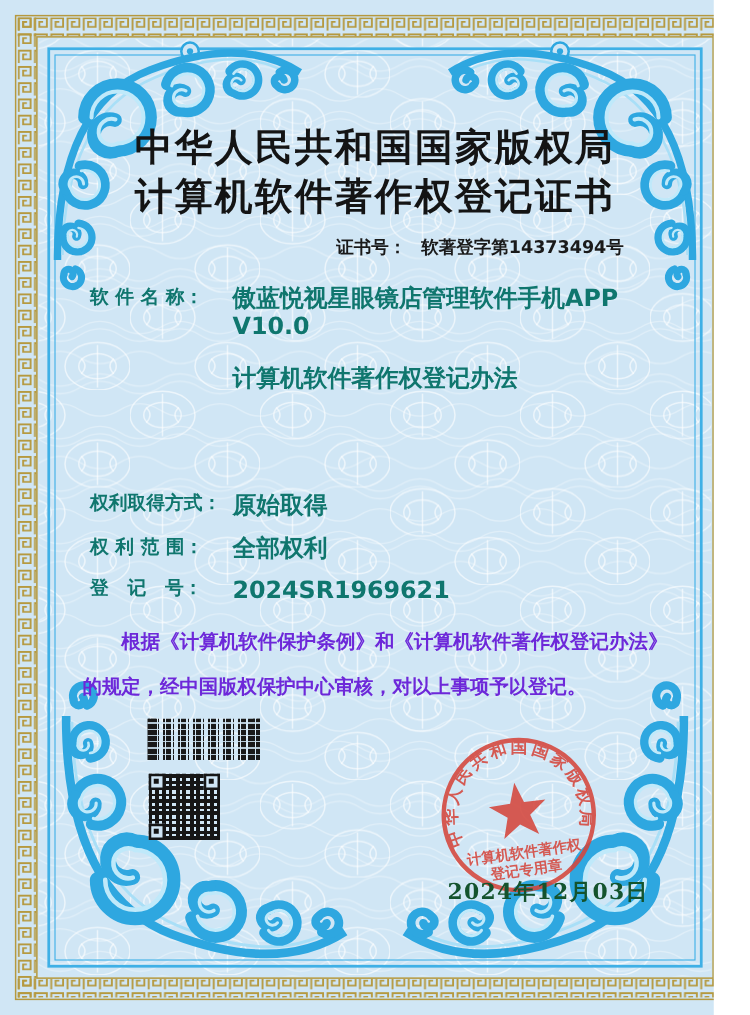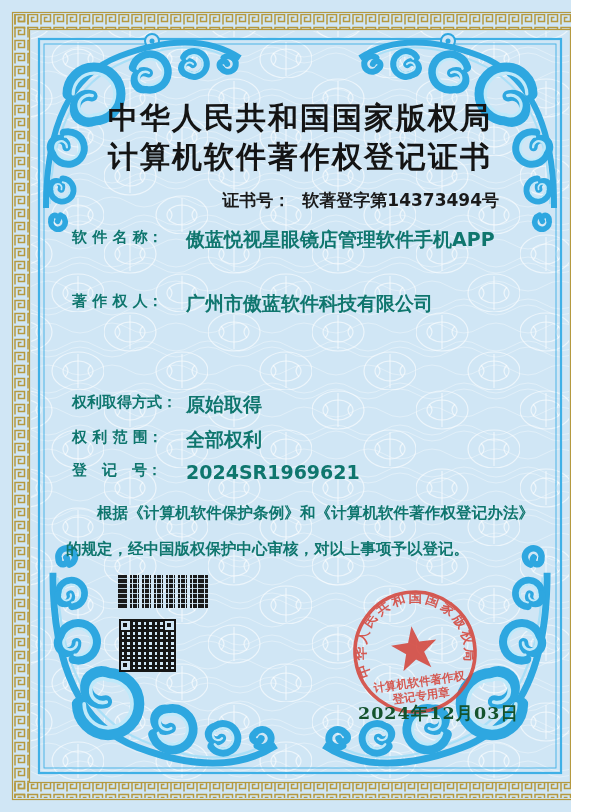--- a/index.html
+++ b/index.html
@@ -16,37 +16,37 @@
     left:0;top:98px;width:600px;text-align:center;
     font-family:"DejaVu Serif","Liberation Serif",serif;
     font-weight:bold;font-size:30px;letter-spacing:2px;color:#141414;
   }
   .cert-title{
     left:0;top:137px;width:600px;text-align:center;
     font-family:"DejaVu Serif","Liberation Serif",serif;
     font-weight:bold;font-size:30px;letter-spacing:2px;color:#141414;
   }
   .cert-no{
-    right:72px;top:189px;font-size:17px;font-weight:bold;color:#1a1a1a;
+    right:72px;top:189px;font-size:14px;font-weight:bold;color:#1a1a1a;
     white-space:nowrap;
   }
   .cert-no .gap{display:inline-block;width:12px;}
   .field-row{left:72px;width:470px;color:#0f766e;}
   .flabel{
     display:inline-block;width:110px;font-size:15px;font-weight:bold;
     vertical-align:top;white-space:pre;
   }
   .fval{
     position:absolute;left:114px;top:0;font-size:19px;font-weight:bold;
     line-height:22px;white-space:nowrap;
   }
   .statement{
     left:66px;top:495px;width:468px;
     font-family:"DejaVu Serif","Liberation Serif",serif;
-    font-size:15.5px;font-weight:bold;line-height:36px;color:#0f766e;
+    font-size:15.5px;font-weight:bold;line-height:36px;color:#6d28d9;
     text-indent:2em;text-align:justify;
   }
   .barcode{
     left:118px;top:575px;width:90px;height:33px;
     background:
       repeating-linear-gradient(0deg, rgba(208,230,245,0) 0 4px, rgba(208,230,245,0.85) 4px 5px),
       linear-gradient(270deg,#1a1a1a 0 2px,rgba(0,0,0,0) 2px 4px,#1a1a1a 4px 9px,rgba(0,0,0,0) 9px),
       repeating-linear-gradient(90deg,#1a1a1a 0 2px,rgba(0,0,0,0) 2px 3px,#1a1a1a 3px 7px,rgba(0,0,0,0) 7px 8px,#1a1a1a 8px 9px,rgba(0,0,0,0) 9px 12px),
       linear-gradient(90deg,#1a1a1a 0 8px,rgba(0,0,0,0) 8px);
   }
@@ -158,26 +158,26 @@
   <div class="abs cert-title">计算机软件著作权登记证书</div>
 
   <div class="abs cert-no">
     <span>证书号：</span><span class="gap"></span><span>软著登字第14373494号</span>
   </div>
 
   <div class="abs field-row" style="top:228px">
     <span class="flabel">软 件 名 称：</span>
     <span class="fval">
       <span style="display:block">傲蓝悦视星眼镜店管理软件手机APP</span>
+      <span style="display:block">V10.0</span>
     </span>
   </div>
 
   <div class="abs field-row" style="top:292px">
-    <span class="flabel">著 作 权 人：</span>
-    <span class="fval">广州市傲蓝软件科技有限公司</span>
+    <span class="fval">计算机软件著作权登记办法</span>
   </div>
 
   <div class="abs field-row" style="top:428px">
     <span class="flabel">权 利 范 围：</span>
     <span class="fval">全部权利</span>
   </div>
 
   <div class="abs field-row" style="top:393px">
     <span class="flabel">权利取得方式：</span>
     <span class="fval">原始取得</span>

